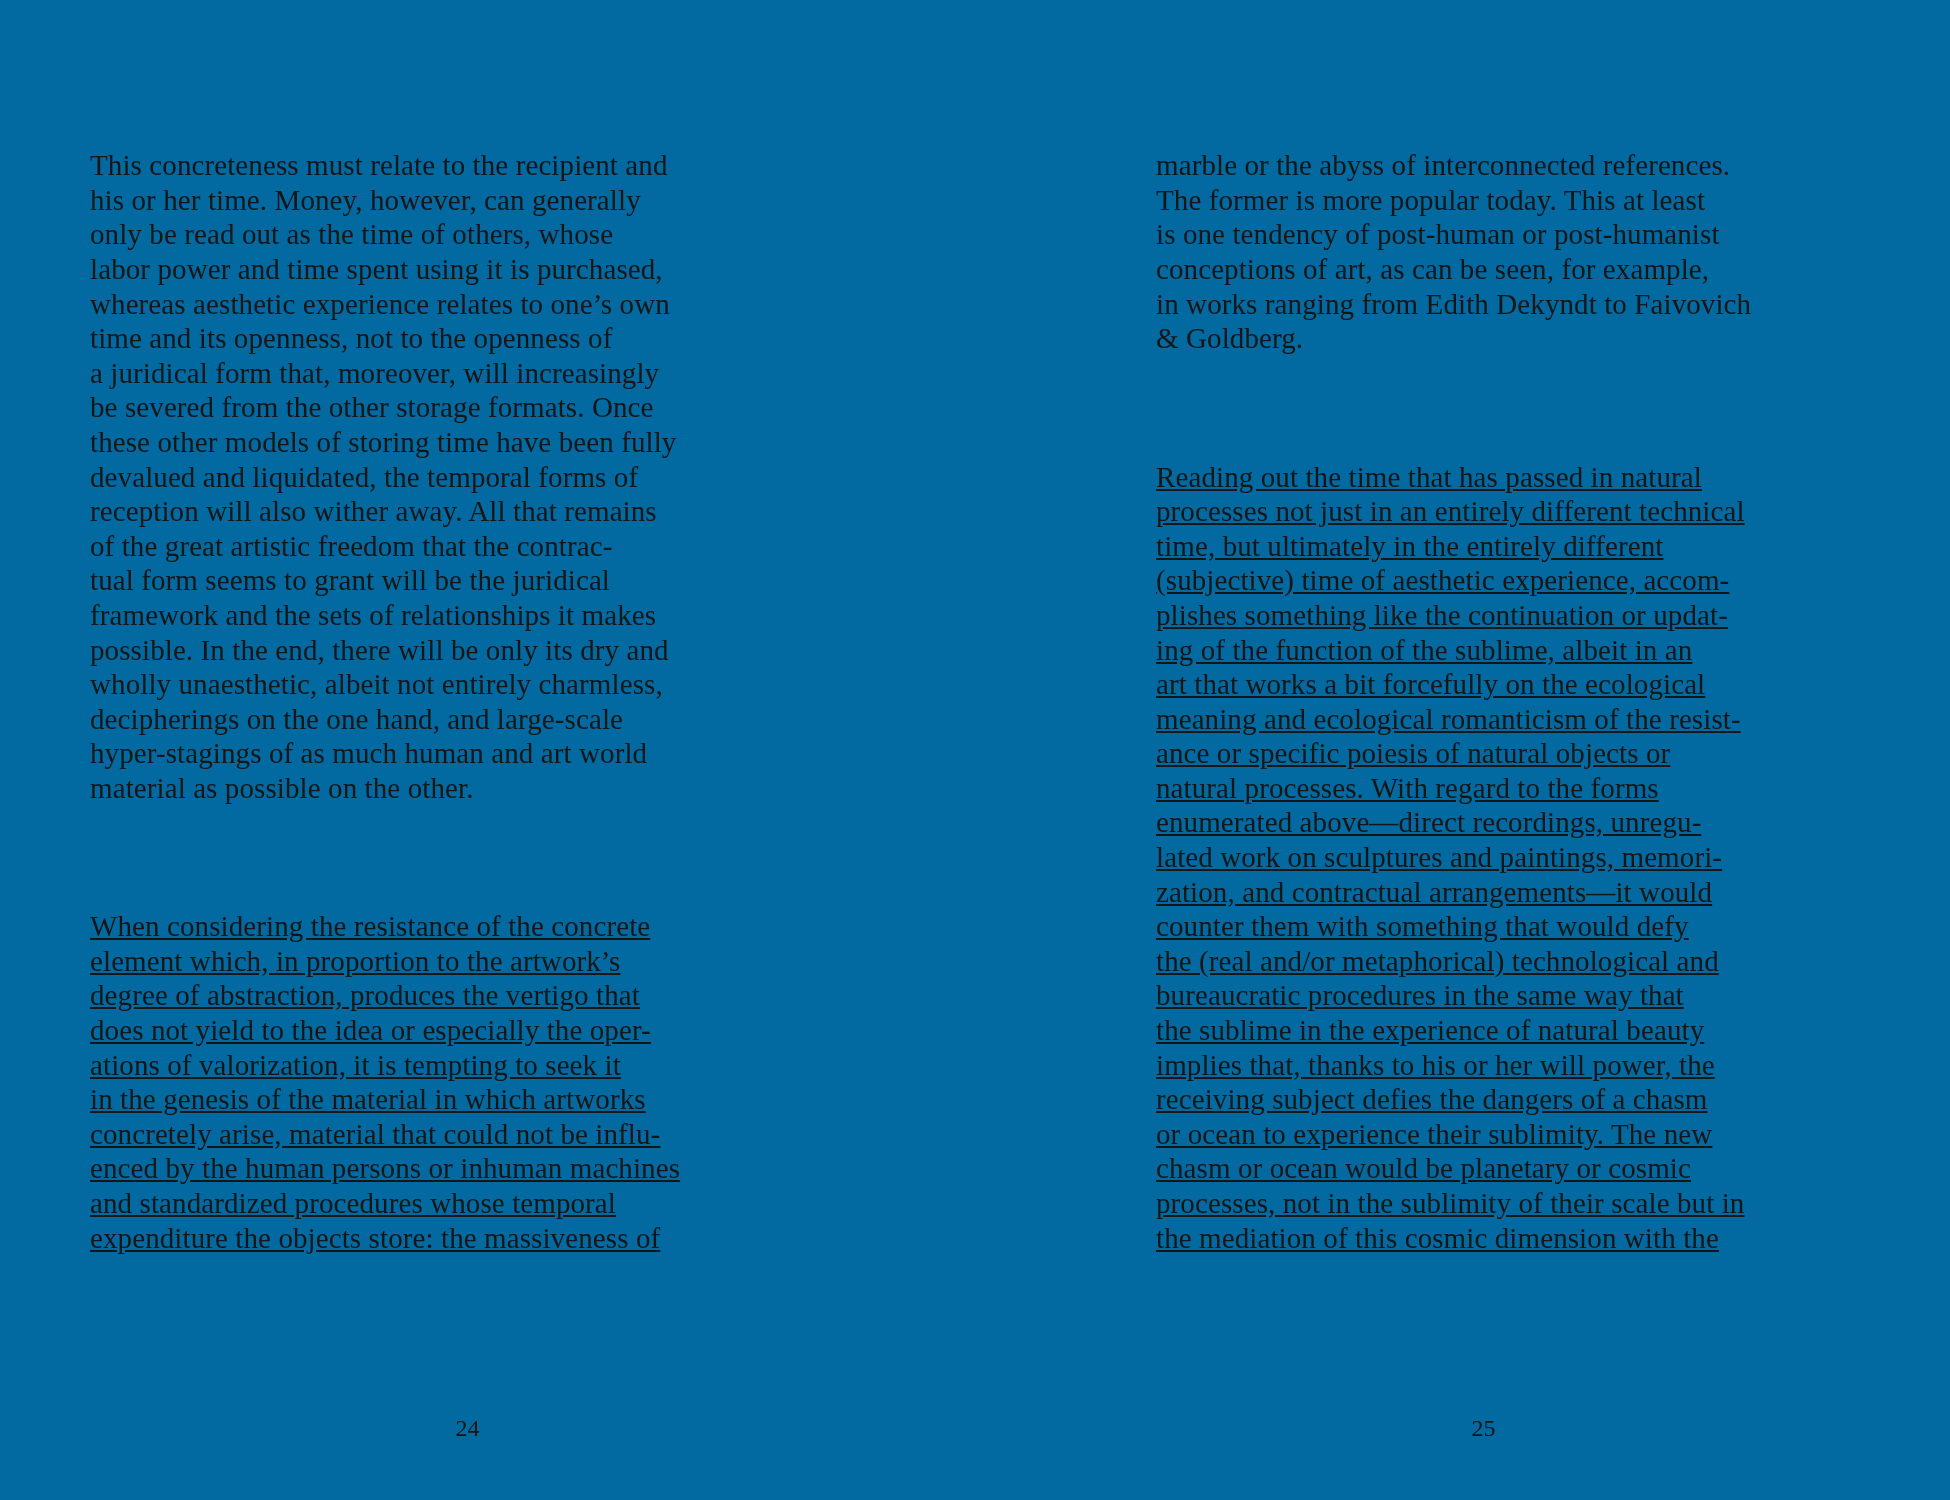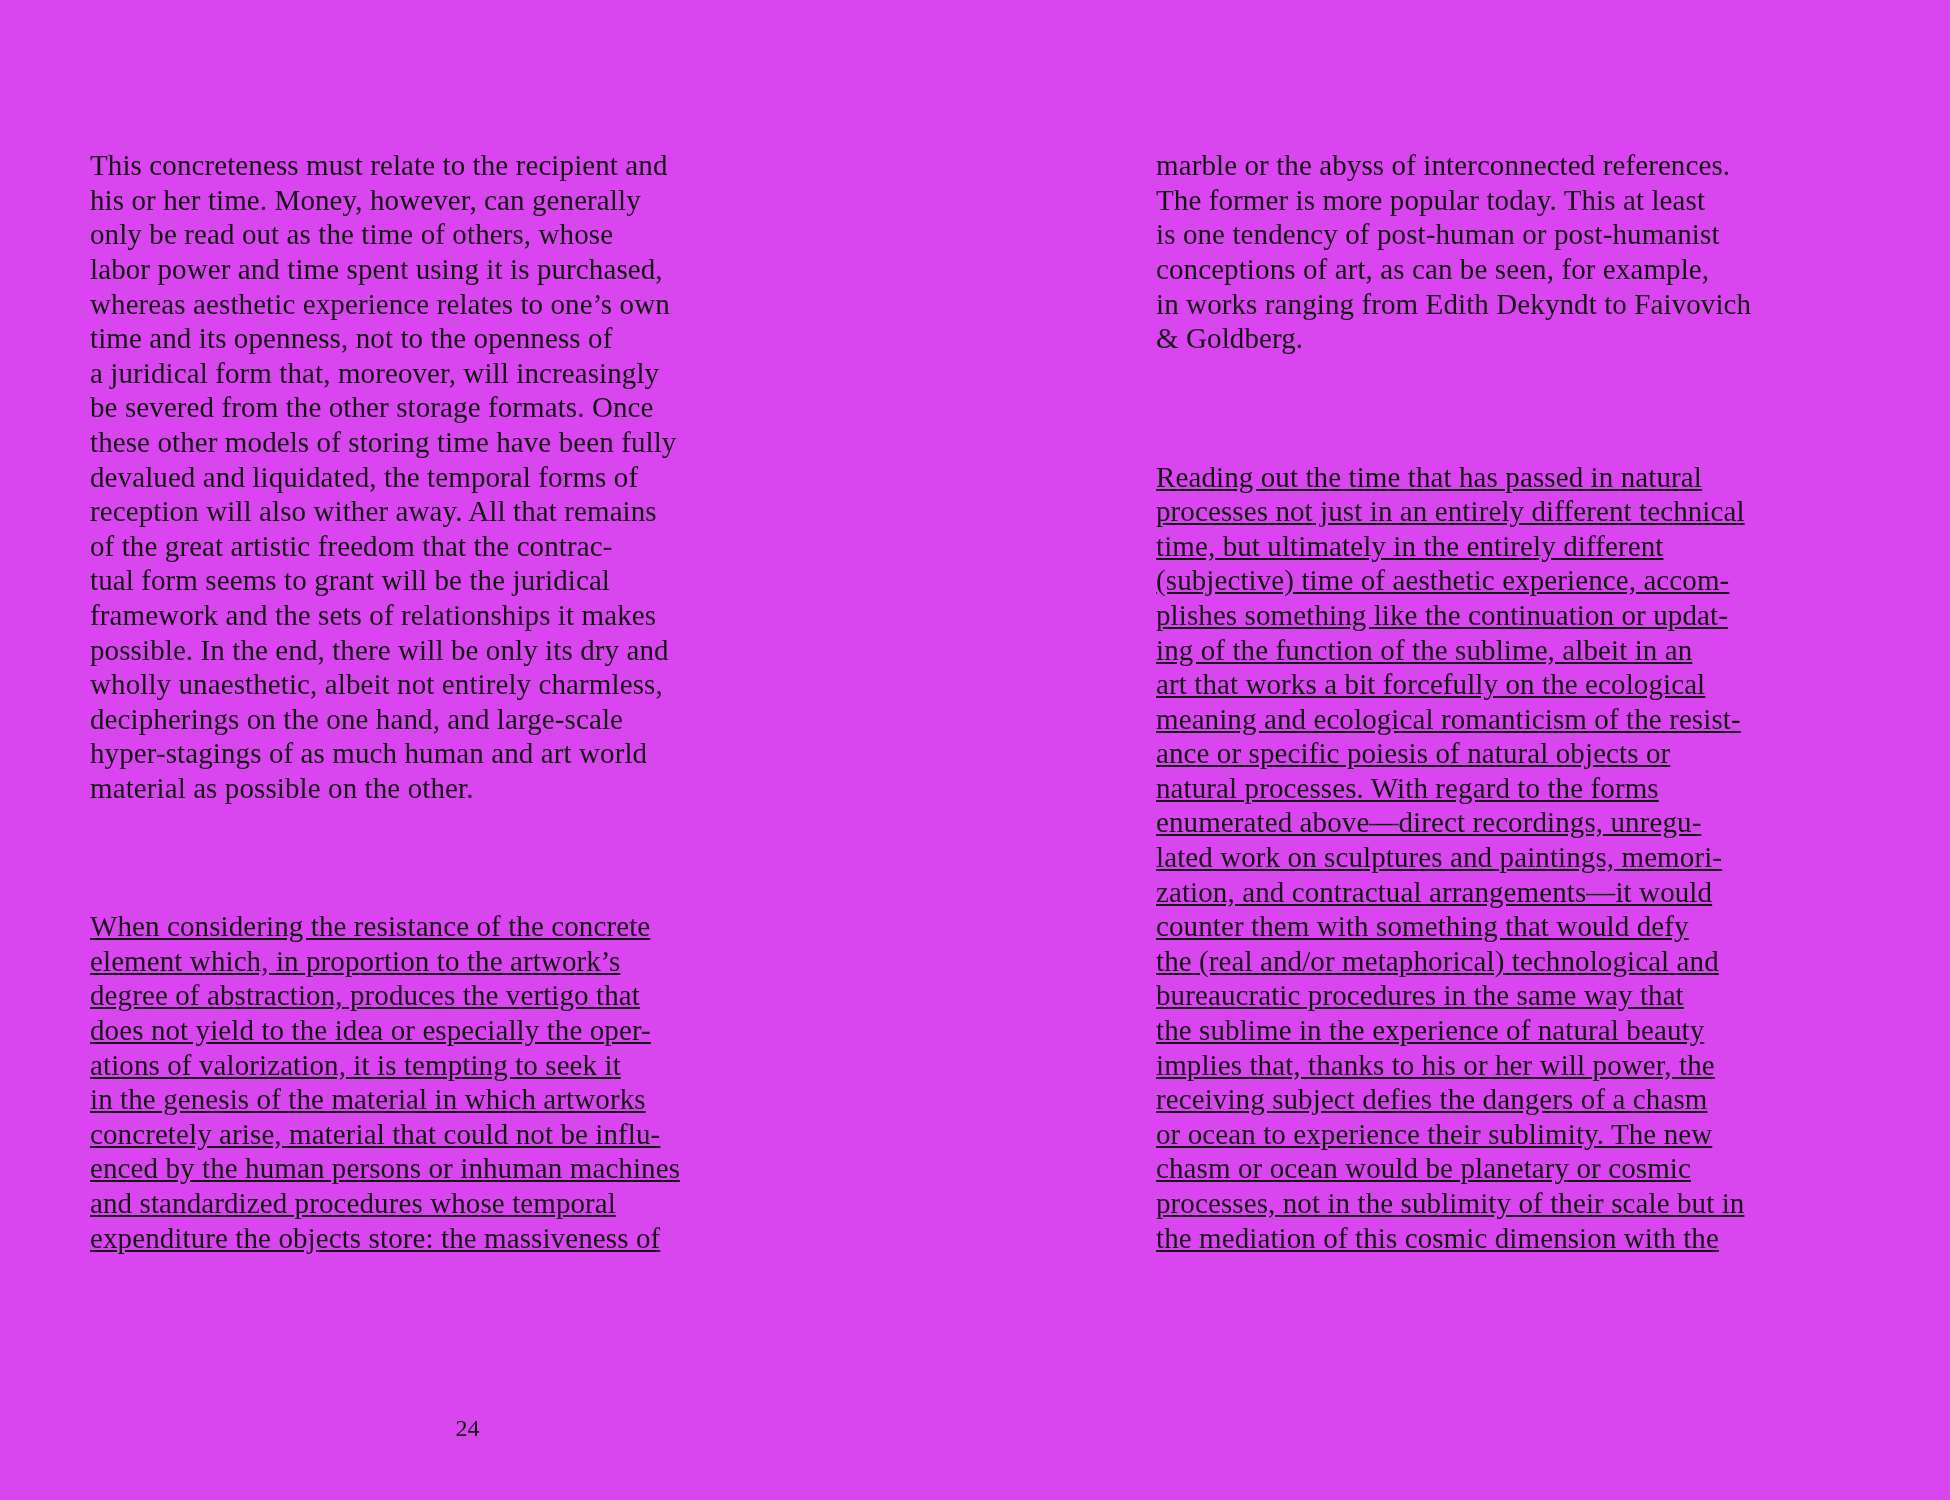--- a/index.html
+++ b/index.html
@@ -11,21 +11,21 @@
     position: relative;
     width: 1950px;
     height: 1500px;
     font-family: "Liberation Serif", serif;
     color: #161616;
     overflow: hidden;
   }
   .spread {
     position: absolute;
     inset: 0;
-    background: #d946ef;
+    background: #0369a1;
   }
   .page { position: absolute; inset: 0; }
   .column {
     position: absolute;
     top: 79px;
     font-size: 29px;
     line-height: 34.6px;
     letter-spacing: 0.1px;
     white-space: pre;
     text-align: left;
@@ -111,15 +111,16 @@
 the (real and/or metaphorical) technological and
 bureaucratic procedures in the same way that
 the sublime in the experience of natural beauty
 implies that, thanks to his or her will power, the
 receiving subject defies the dangers of a chasm
 or ocean to experience their sublimity. The new
 chasm or ocean would be planetary or cosmic
 processes, not in the sublimity of their scale but in
 the mediation of this cosmic dimension with the</p>
     </div>
+    <div class="folio folio-right">25</div>
   </section>
 
 </div>
 
 </body></html>

